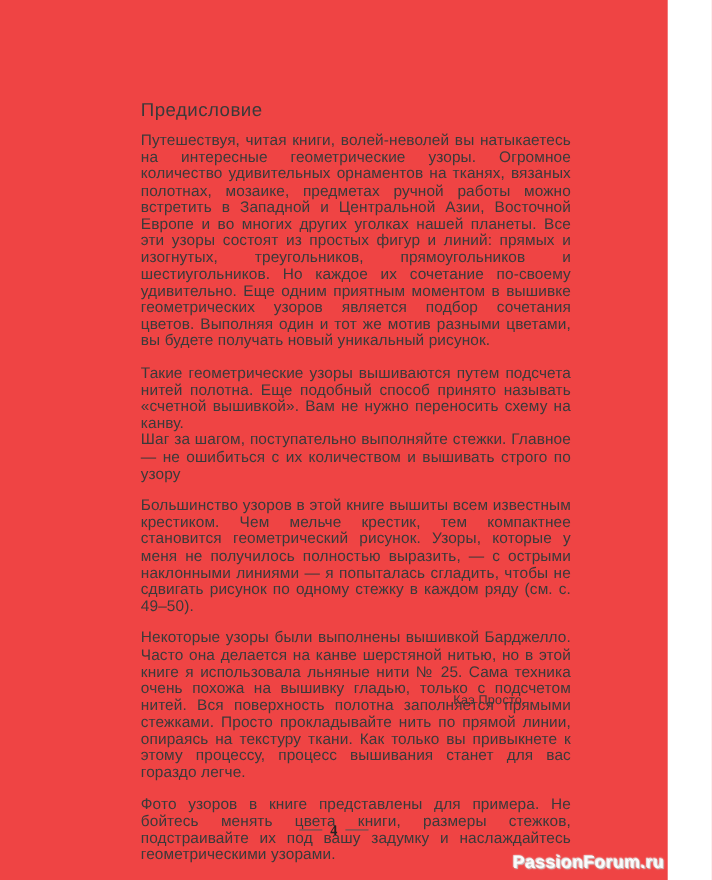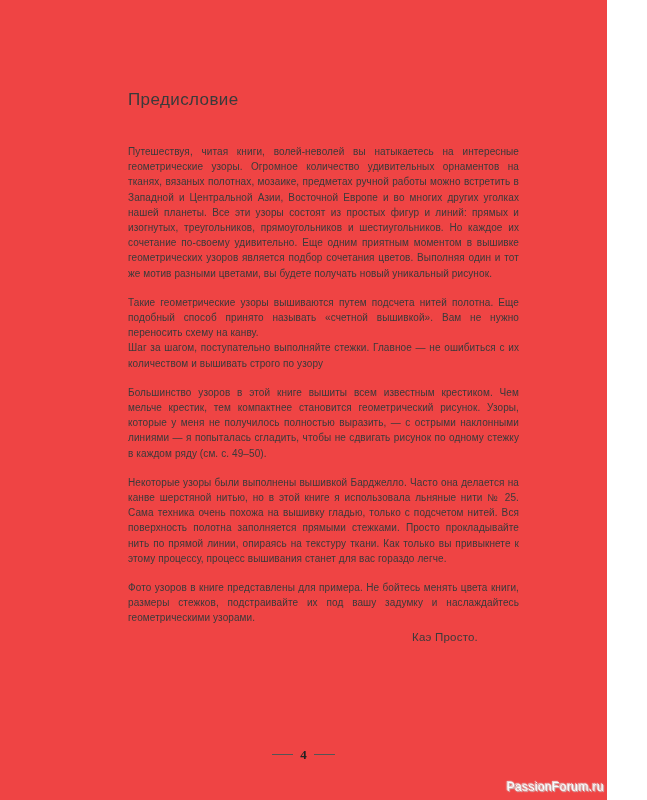--- a/index.html
+++ b/index.html
@@ -22,23 +22,23 @@
     top: 90px;
     margin: 0;
     font-size: 17px;
     font-weight: normal;
     letter-spacing: 0.4px;
     color: #3a3a3a;
   }
   .body-text {
     position: absolute;
     left: 128px;
-    top: 144px;
+    top: 120px;
     width: 391px;
-    font-size: 10px;
+    font-size: 14px;
     line-height: 15.2px;
     text-align: justify;
     letter-spacing: 0.1px;
   }
   .body-text p {
     margin: 0 0 14px 0;
     white-space: pre-line;
   }
   .signature {
     position: absolute;
@@ -68,22 +68,22 @@
     font-family: "Liberation Serif", serif;
     font-weight: bold;
     font-size: 13px;
     color: #222222;
     line-height: 1;
   }
   .watermark {
     position: absolute;
     right: 3px;
     bottom: 6px;
-    font-size: 12px;
-    font-weight: normal;
+    font-size: 16px;
+    font-weight: bold;
     letter-spacing: 0.4px;
     color: #fbfbfb;
     text-shadow:
       1px 1px 1px #c6c6c6,
       -1px -1px 1px #e8e8e8,
       0 0 2px #d4d4d4;
   }
 </style>
 </head>
 <body>

